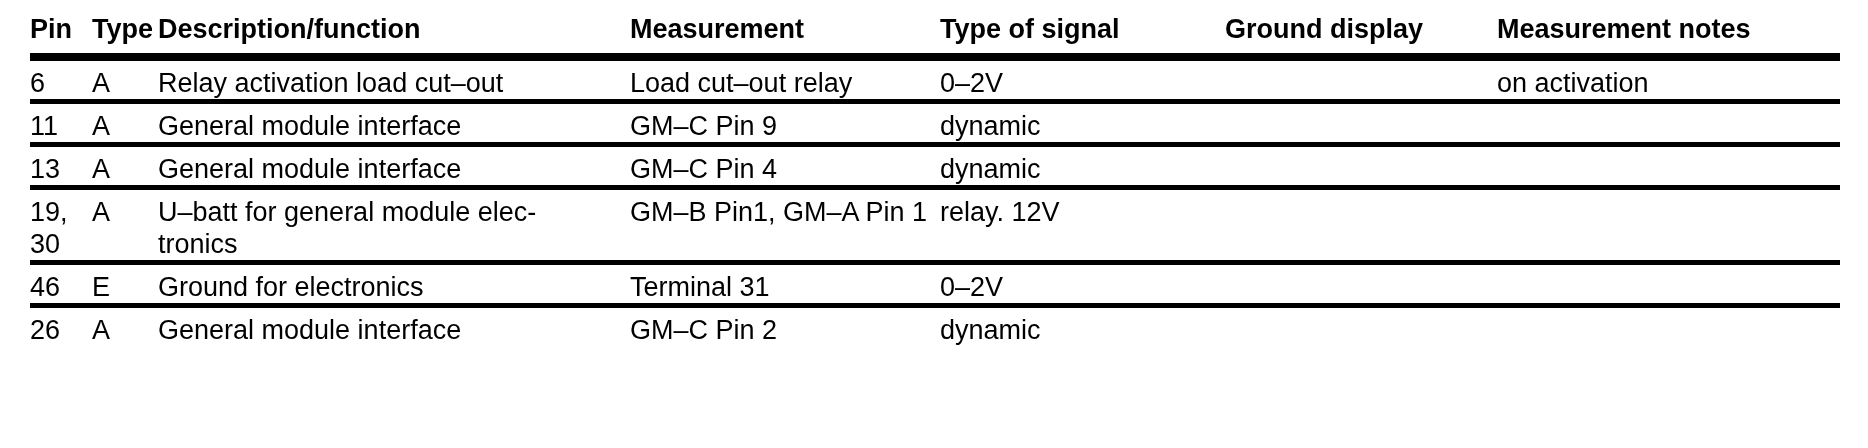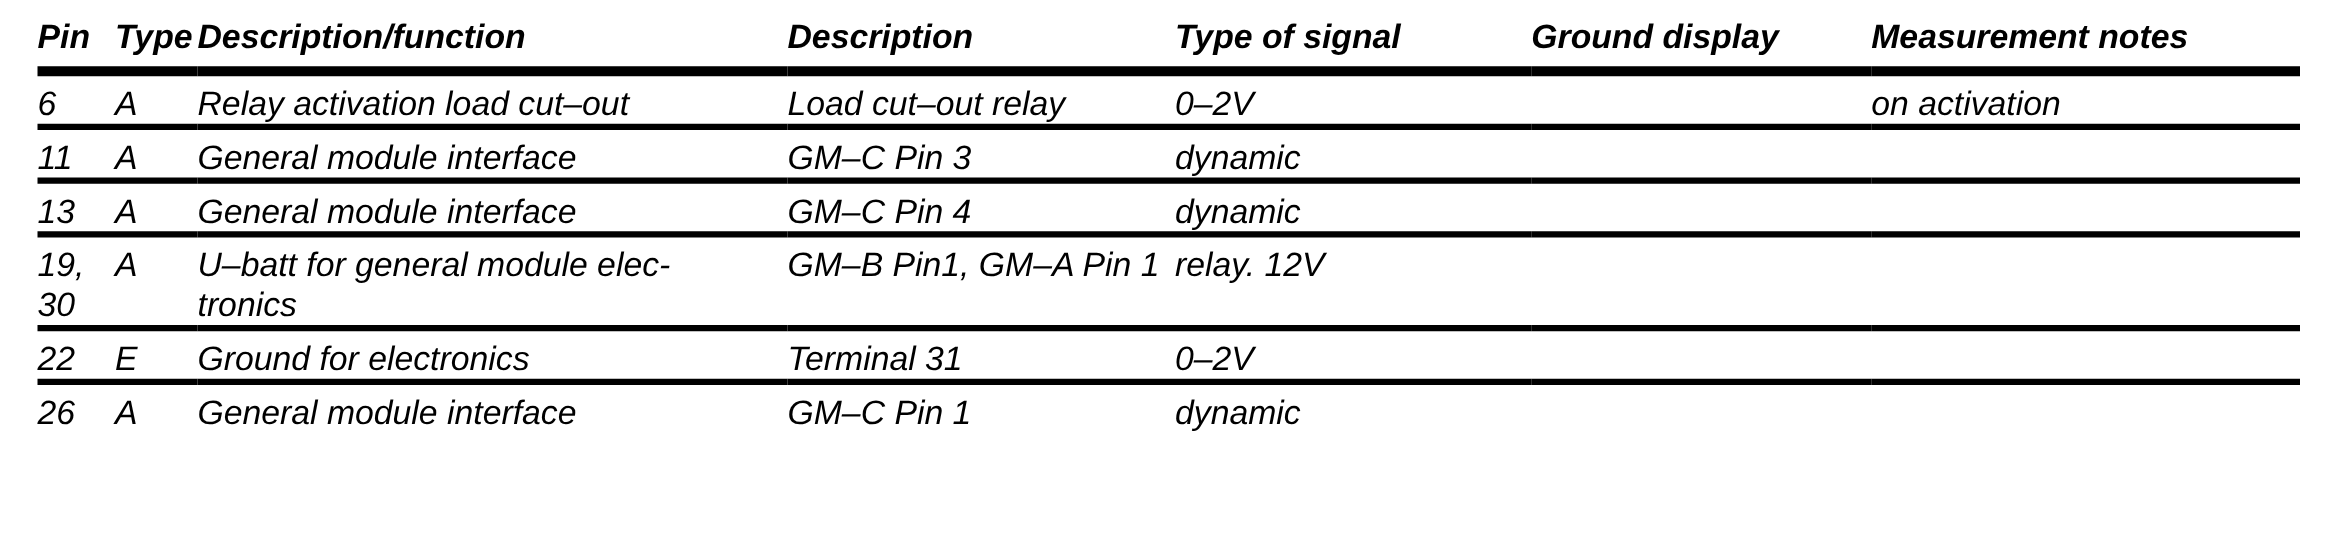--- a/index.html
+++ b/index.html
@@ -16,21 +16,20 @@
     position: relative;
     width: 1868px;
     height: 448px;
     background: #ffffff;
   }
   table.scan-table {
     border-collapse: collapse;
     table-layout: fixed;
     width: 1810px;
     margin: 14px 0 0 30px;
-    font-style: italic;
   }
   table.scan-table th {
     font-size: 27px;
     font-weight: bold;
     text-align: left;
     vertical-align: bottom;
     height: 40px;
     padding: 0 0 8px 0;
     border-bottom: 8px solid #000000;
     white-space: nowrap;
@@ -65,41 +64,41 @@
       <col style="width:310px">
       <col style="width:285px">
       <col style="width:272px">
       <col style="width:343px">
     </colgroup>
     <thead>
       <tr>
         <th class="col-pin">Pin</th>
         <th class="col-type">Type</th>
         <th>Description/function</th>
-        <th>Description</th>
+        <th>Measurement</th>
         <th>Type of signal</th>
         <th>Ground display</th>
         <th>Measurement notes</th>
       </tr>
     </thead>
     <tbody>
       <tr>
         <td class="col-pin">6</td>
         <td class="col-type">A</td>
         <td>Relay activation load cut–out</td>
         <td>Load cut–out relay</td>
         <td>0–2V</td>
         <td></td>
         <td>on activation</td>
       </tr>
       <tr>
         <td class="col-pin">11</td>
         <td class="col-type">A</td>
         <td>General module interface</td>
-        <td>GM–C Pin 3</td>
+        <td>GM–C Pin 9</td>
         <td>dynamic</td>
         <td></td>
         <td></td>
       </tr>
       <tr>
         <td class="col-pin">13</td>
         <td class="col-type">A</td>
         <td>General module interface</td>
         <td>GM–C Pin 4</td>
         <td>dynamic</td>
@@ -111,32 +110,32 @@
 30</td>
         <td class="col-type">A</td>
         <td>U–batt for general module elec-
 tronics</td>
         <td>GM–B Pin1, GM–A Pin 1</td>
         <td>relay. 12V</td>
         <td></td>
         <td></td>
       </tr>
       <tr>
-        <td class="col-pin">22</td>
+        <td class="col-pin">46</td>
         <td class="col-type">E</td>
         <td>Ground for electronics</td>
         <td>Terminal 31</td>
         <td>0–2V</td>
         <td></td>
         <td></td>
       </tr>
       <tr class="row-last">
         <td class="col-pin">26</td>
         <td class="col-type">A</td>
         <td>General module interface</td>
-        <td>GM–C Pin 1</td>
+        <td>GM–C Pin 2</td>
         <td>dynamic</td>
         <td></td>
         <td></td>
       </tr>
     </tbody>
   </table>
 </div>
 
 </body></html>

